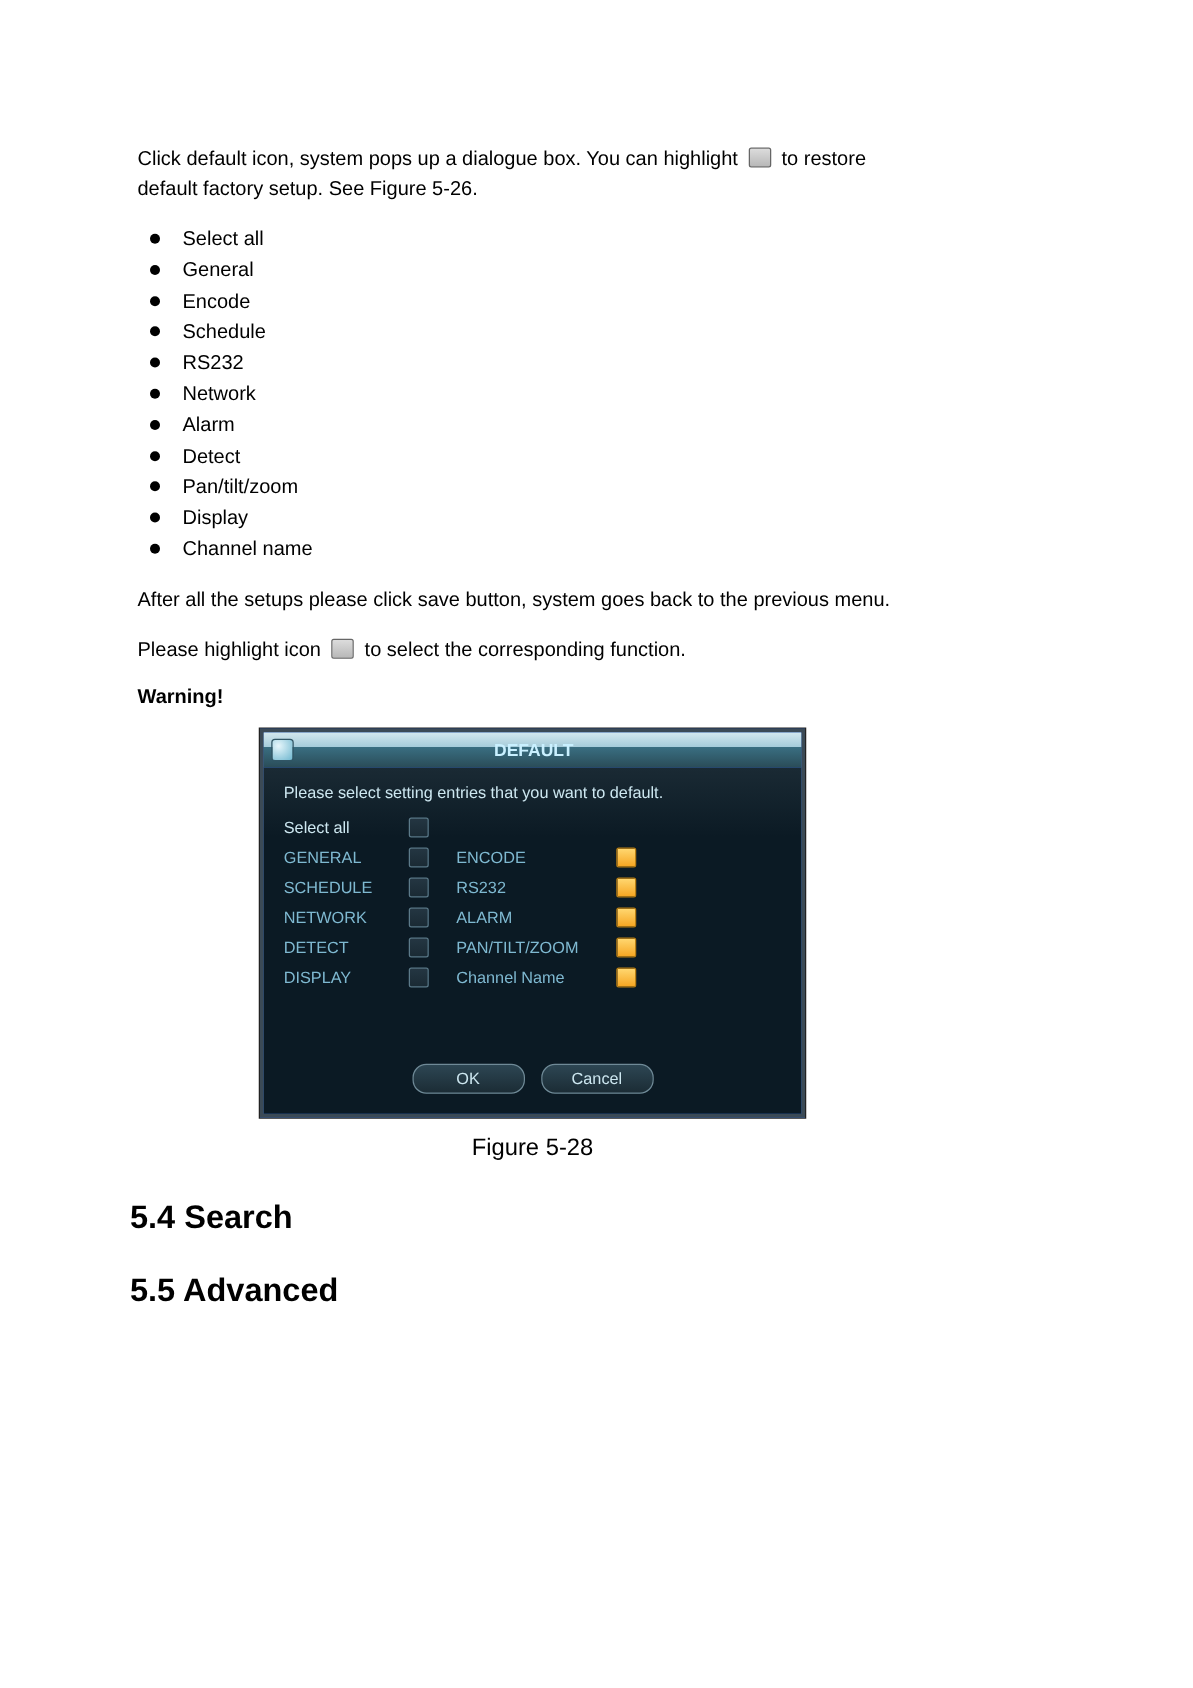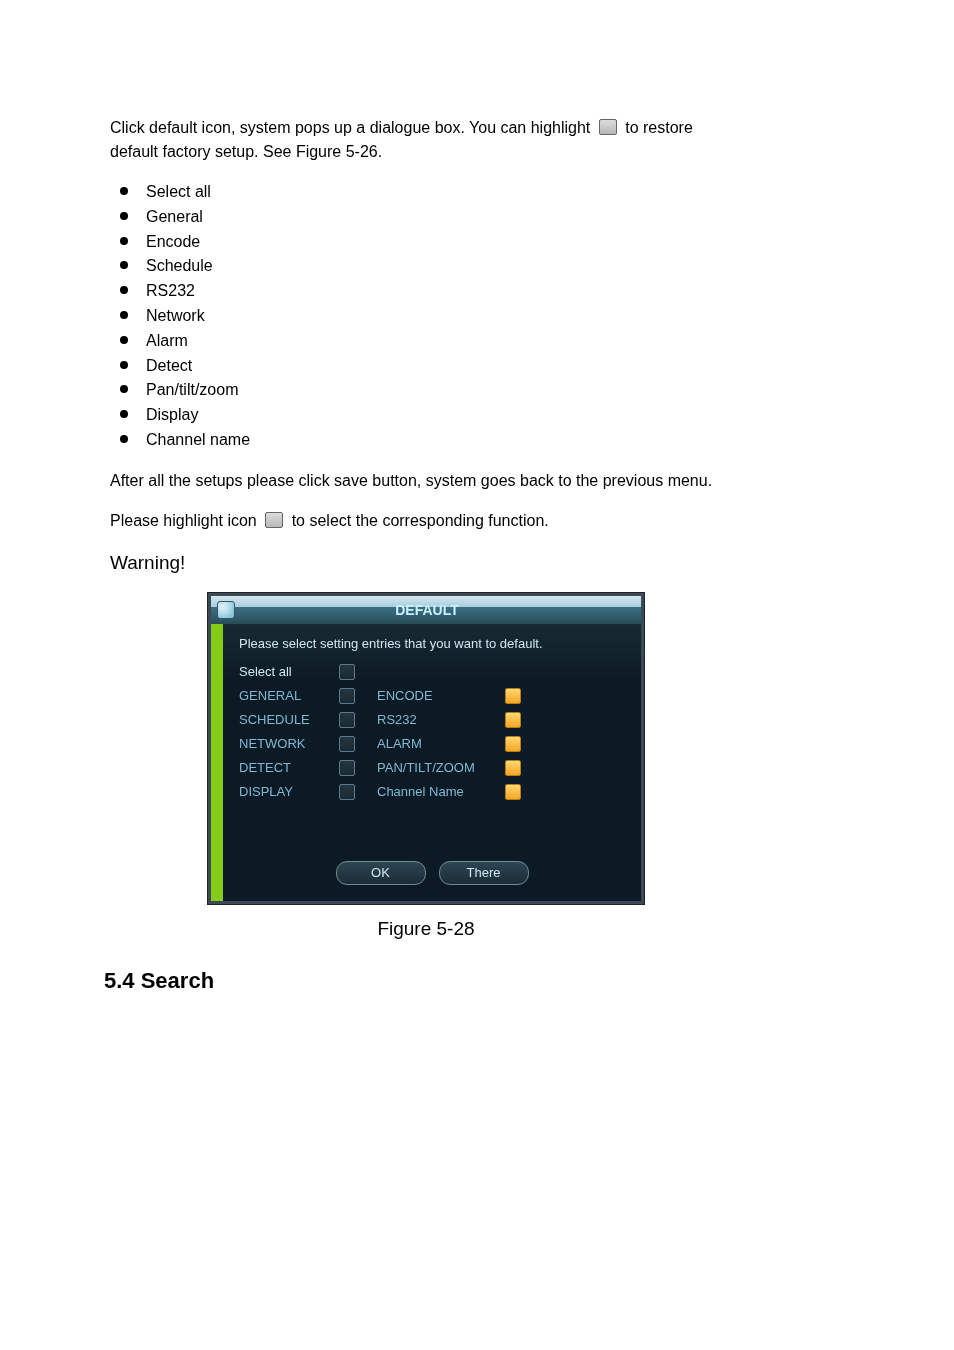--- a/index.html
+++ b/index.html
@@ -45,34 +45,34 @@
     content: "";
     position: absolute;
     left: 10px;
     top: 7px;
     width: 8px;
     height: 8px;
     background: #000;
     border-radius: 50%;
   }
   .warning {
-    font-weight: normal;
-    font-size: 19px;
+    font-weight: bold;
+    font-size: 16px;
   }
   
   .dialog-wrap {
     display: flex;
     justify-content: center;
     margin: 16px 0 10px 0;
   }
   .dialog {
     width: 430px;
     border: 3px solid #3b4a56;
     box-shadow: 0 0 0 1px #222;
-    background: #84cc16;
+    background: #3b82f6;
     color: #8fcfe0;
     font-size: 13px;
   }
   .dlg-titlebar {
     display: flex;
     align-items: center;
     background: linear-gradient(#d3e8ee, #a7cddb 40%, #3a6f82 41%, #2a4c58);
     padding: 3px 6px;
     height: 22px;
   }
@@ -88,21 +88,20 @@
     flex: 1;
     text-align: center;
     color: #c9f0ff;
     font-weight: bold;
     font-size: 14px;
     margin-left: -20px;
   }
   .dlg-body {
     padding: 12px 16px 16px 16px;
     background: linear-gradient(#1a2a34, #0b1a24 20%);
-    margin-left: 12px;
   }
   .dlg-instr {
     color: #cde7f0;
     font-size: 13px;
     margin: 0 0 12px 0;
   }
   .opt-grid {
     display: flex;
     gap: 18px;
   }
@@ -161,21 +160,21 @@
     background: linear-gradient(#2d4653, #1b2c35);
   }
   
   .figcap {
     text-align: center;
     font-size: 19px;
     margin: 14px 0 28px 0;
   }
   
   h2.section {
-    font-size: 22px;
+    font-size: 26px;
     font-weight: 700;
     margin: 28px 0 14px -6px;
   }
 </style>
 </head>
 <body>
 <div class="page">
 
 <p class="body-text">
   <span>Click default icon, system pops up a dialogue box. You can highlight </span>
@@ -272,24 +271,25 @@
                 <div class="cb checked"></div>
               </div>
           <div class="opt-row">
                 <div class="cb checked"></div>
               </div>
         </div>
       </div>
 
       <div class="dlg-buttons">
         <div class="dlg-btn">OK</div>
-        <div class="dlg-btn">There</div>
+        <div class="dlg-btn">Cancel</div>
       </div>
     </div>
   </div>
 </div>
 
 <p class="figcap">Figure 5-28</p>
 
 <h2 class="section">5.4   Search</h2>
 
+<h2 class="section">5.5   Advanced</h2>
 
 </div>
 
 </body></html>

